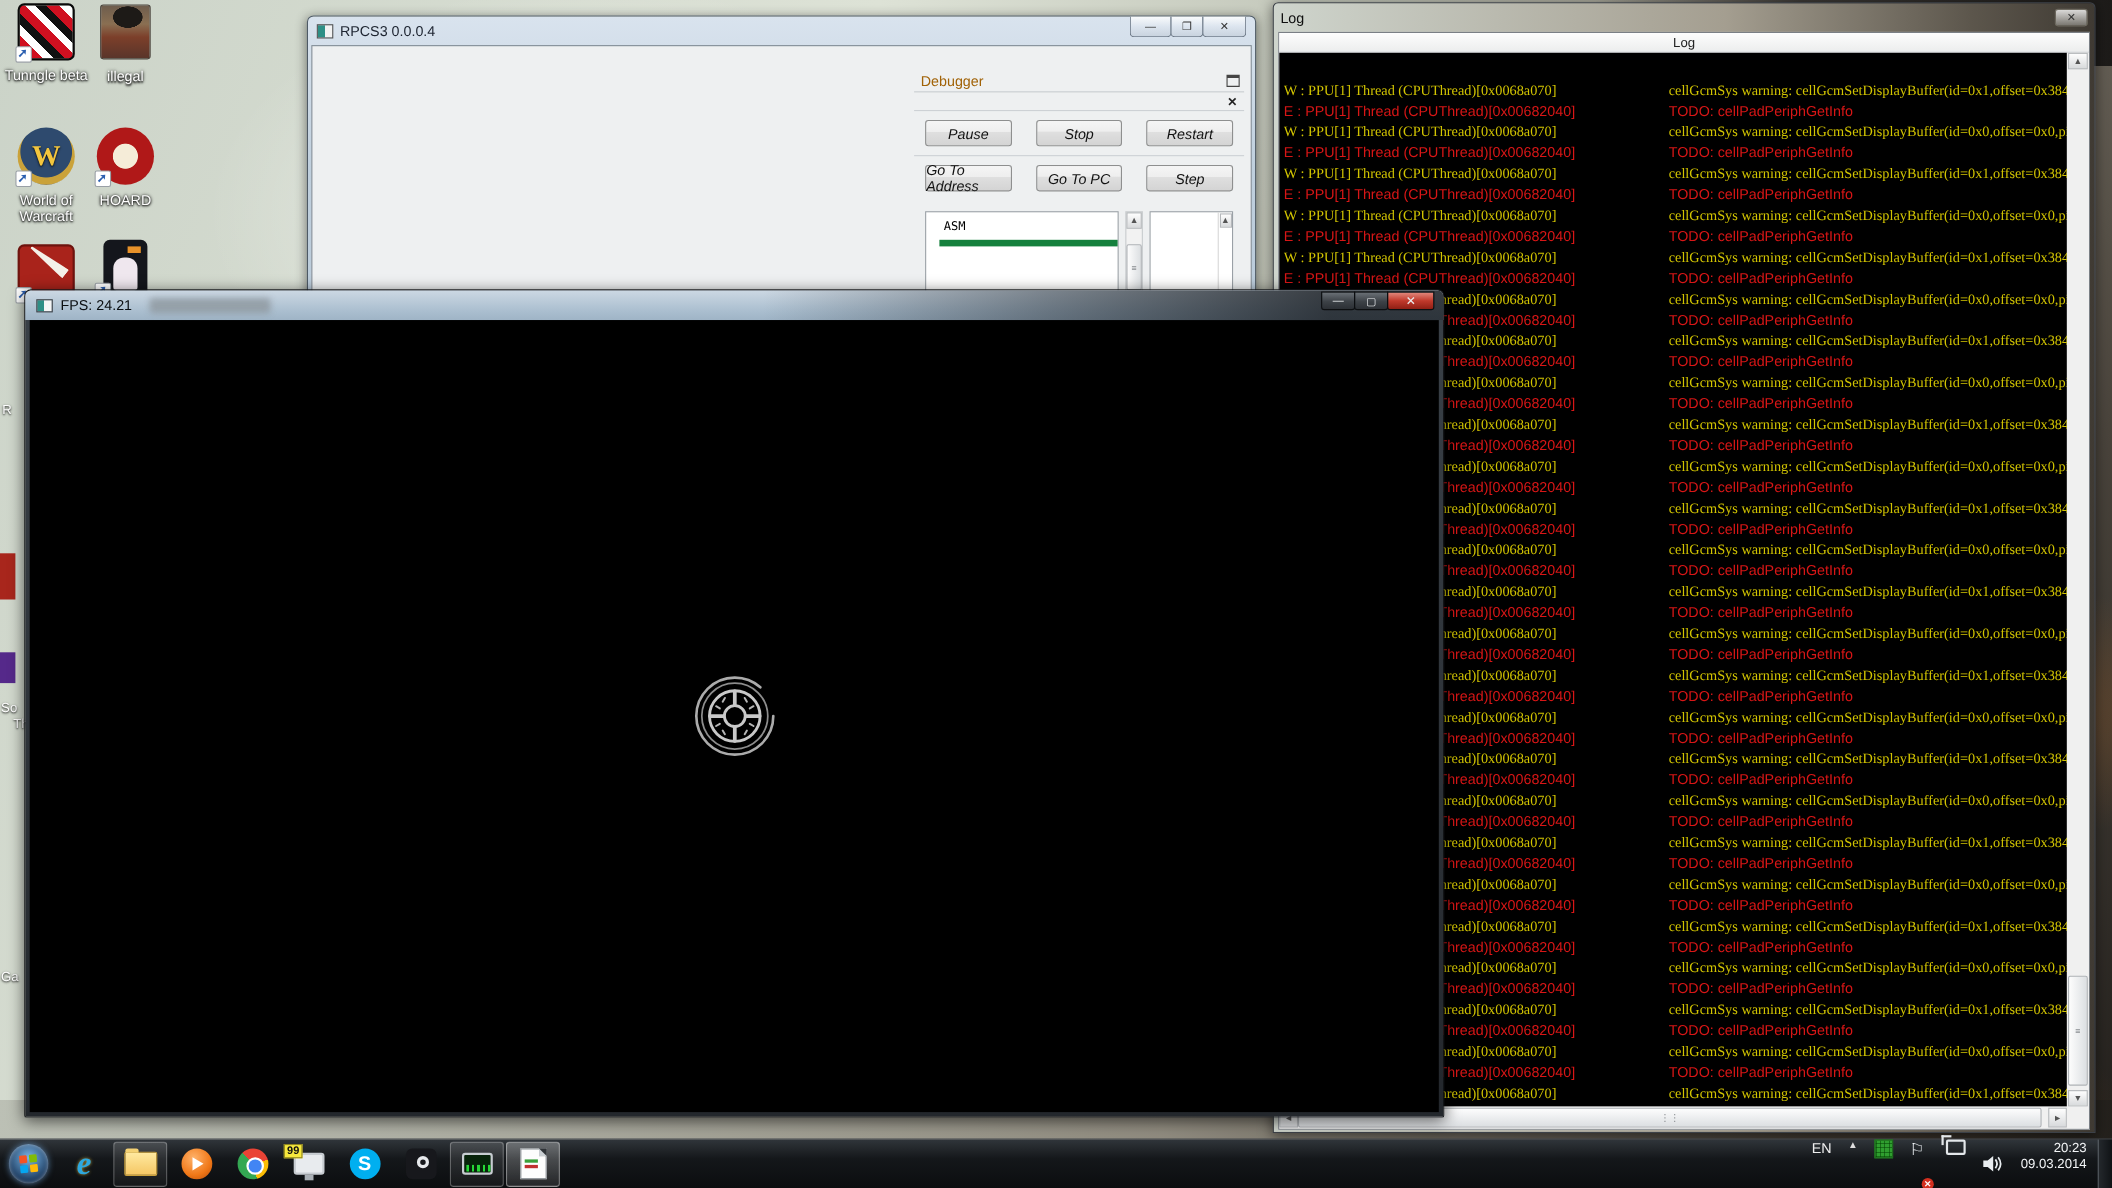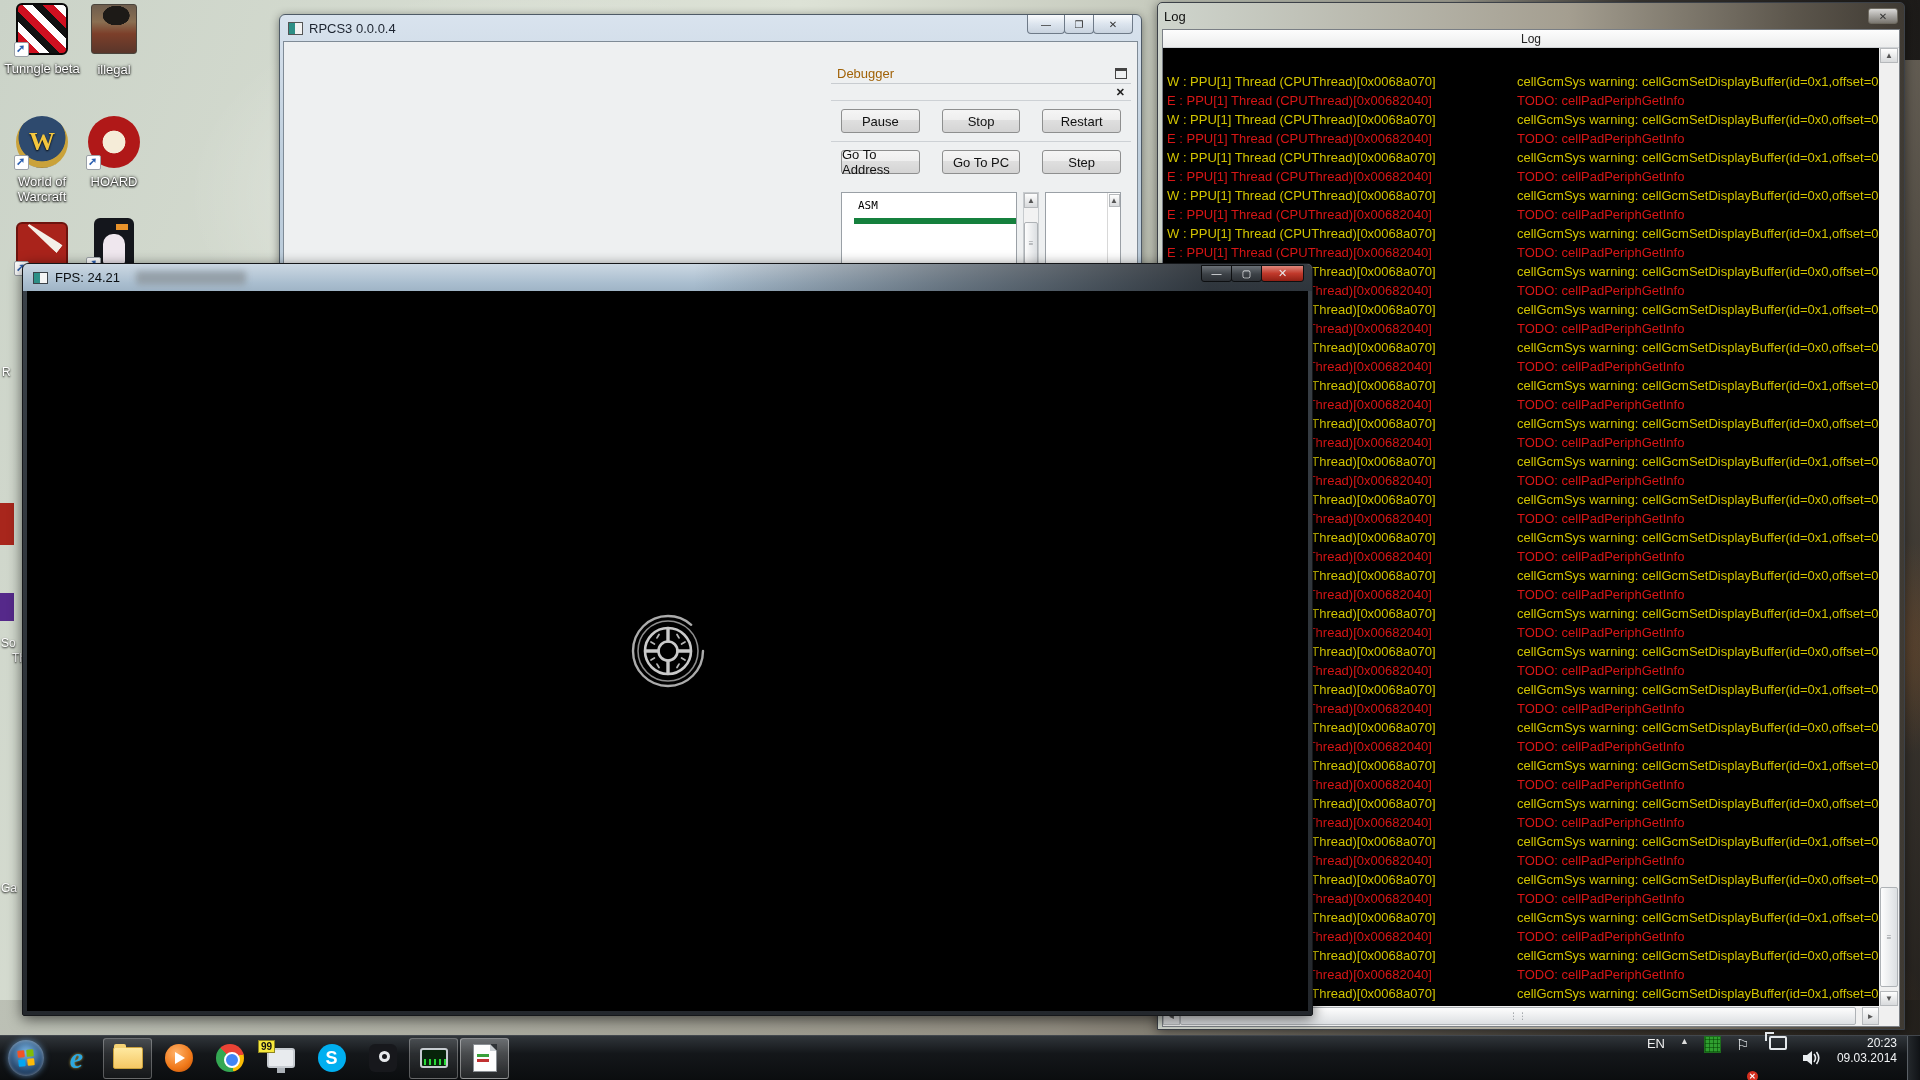--- a/index.html
+++ b/index.html
@@ -70,21 +70,21 @@
   .menubar{height:22px;background:linear-gradient(#fbfcfd,#eef1f6);border-bottom:1px solid #d9dde2;
     display:flex;align-items:center;padding-left:6px;}
   .menu-item{padding:2px 9px;font-size:13px;color:#222;cursor:pointer;}
   
   .debugger{position:absolute;right:6px;top:22px;width:300px;height:244px;background:#eef0f1;}
   .dbg-head{height:20px;display:flex;align-items:center;justify-content:space-between;
     border-bottom:1px solid #c8ccd0;padding:0 4px 0 6px;font-size:13px;color:#a16207;}
   .dbg-dock{width:12px;height:11px;border:1px solid #444;border-top:3px solid #444;cursor:pointer;}
   .dbg-close-row{height:16px;display:flex;justify-content:flex-end;padding-right:6px;align-items:center;}
   .dbg-close{font-size:11px;color:#222;cursor:pointer;font-weight:bold;}
-  .dbg-group{border-top:1px solid #cdd1d5;padding:8px 10px;display:flex;gap:22px;}
+  .dbg-group{border-top:1px solid #cdd1d5;padding:8px 10px;display:flex;gap:22px;font-style:italic;}
   .dbg-group .win-btn{height:24px;flex:1;}
   .asm-zone{display:flex;padding:10px 10px 0 10px;gap:6px;}
   .asm-list{width:176px;background:#fff;border:1px solid #9aa0a6;}
   .asm-header{font-family:"DejaVu Sans Mono",monospace;font-size:11px;padding:6px 4px;border-bottom:6px solid #15803d;margin-left:12px;}
   .asm-row{font-family:"DejaVu Sans Mono",monospace;font-size:11px;padding:2px 4px;white-space:nowrap;overflow:hidden;}
   .vscroll{width:16px;background:#f2f2f2;border:1px solid #c7cbce;display:flex;flex-direction:column;align-items:center;}
   .scroll-arrow{width:14px;height:15px;background:linear-gradient(#fefefe,#d8dadc);border:1px solid #b5b8bb;
     font-size:8px;color:#555;display:flex;align-items:center;justify-content:center;cursor:pointer;}
   .scroll-thumb{width:14px;background:linear-gradient(90deg,#fdfdfd,#dcdfe2);border:1px solid #aeb2b6;border-radius:2px;
     margin-top:14px;display:flex;align-items:center;justify-content:center;color:#8a8e92;font-size:8px;letter-spacing:0;cursor:grab;}
@@ -101,21 +101,21 @@
   .log-x{width:30px;height:16px;border:1px solid #6e6a60;border-radius:3px;
     background:linear-gradient(rgba(255,255,255,.8),rgba(200,200,195,.4));
     font-size:10px;color:#333;display:flex;align-items:center;justify-content:center;cursor:pointer;}
   .log-frame{position:absolute;left:4px;right:4px;top:26px;bottom:2px;background:#f0f0f0;border:1px solid #7a7f85;}
   .log-colhead{height:18px;background:linear-gradient(#fdfdfd,#eceded);border-bottom:1px solid #d0d3d6;
     text-align:center;font-size:12px;color:#222;line-height:18px;}
   .log-body{position:absolute;left:0;right:20px;top:18px;bottom:20px;background:#000;overflow:hidden;padding:24px 0 0 4px;}
   .log-row{height:19px;line-height:19px;font-size:13px;white-space:nowrap;display:flex;}
   .log-thread{display:inline-block;width:350px;flex:0 0 350px;overflow:hidden;}
   .log-msg{white-space:nowrap;}
-  .log-row.warning .log-thread,.log-row.warning .log-msg{color:var(--warn,#d2c400);}
+  .log-row.warning .log-thread,.log-row.warning .log-msg{color:var(--warn,#d2c400);font-family:Liberation Serif, serif;}
   .log-row.error .log-thread,.log-row.error .log-msg{color:var(--err,#d81616);}
   .log-vscroll{position:absolute;right:0;top:18px;bottom:20px;width:20px;background:#f0f0f0;
     display:flex;flex-direction:column;align-items:center;}
   .log-vscroll .scroll-arrow{width:18px;}
   .log-vscroll .spacer{flex:1;}
   .log-vscroll .scroll-thumb{width:18px;height:100px;margin:0 0 4px 0;}
   .log-hscroll{position:absolute;left:0;right:20px;bottom:0;height:20px;background:#f0f0f0;display:flex;align-items:center;}
   .log-hscroll .scroll-arrow{height:18px;width:17px;}
   .h-thumb{height:18px;width:676px;background:linear-gradient(#fdfdfd,#dcdfe2);border:1px solid #aeb2b6;border-radius:2px;
     display:flex;align-items:center;justify-content:center;color:#8a8e92;font-size:9px;cursor:grab;}

